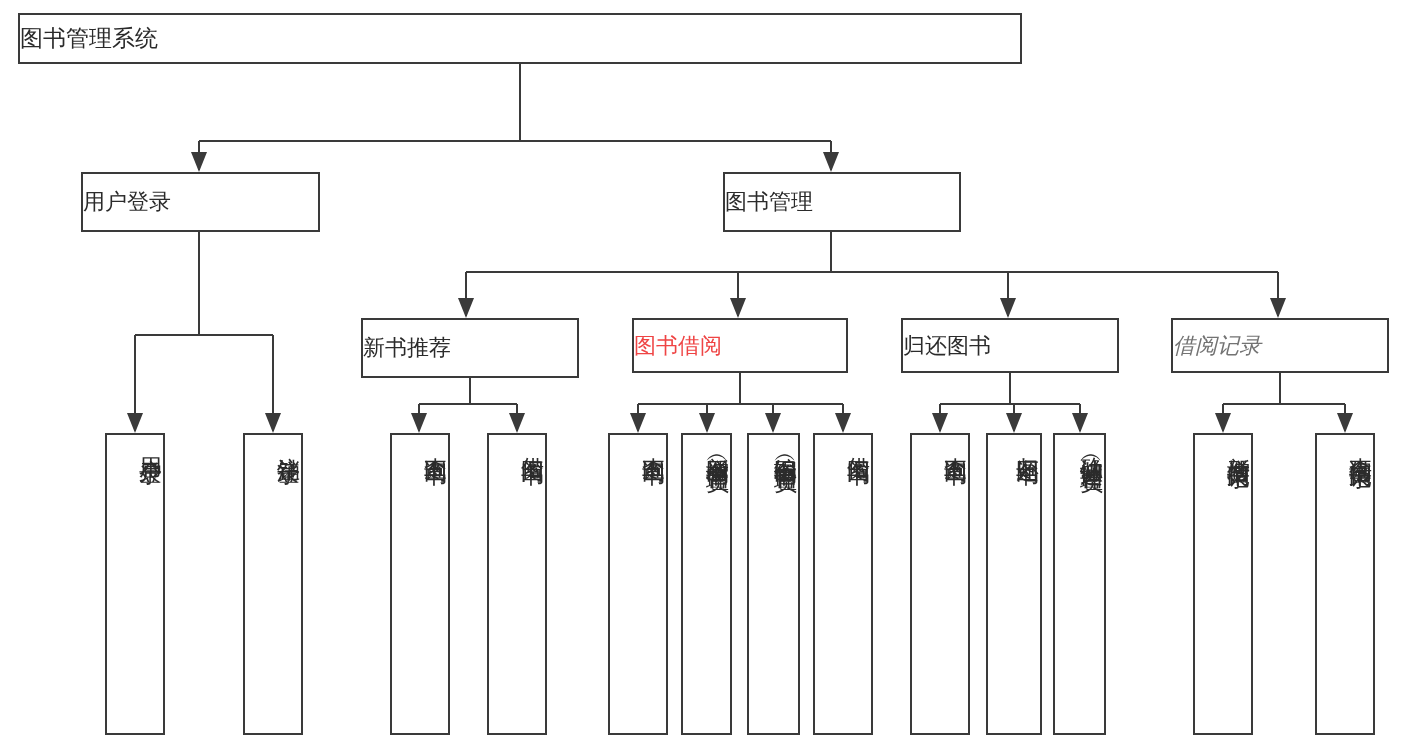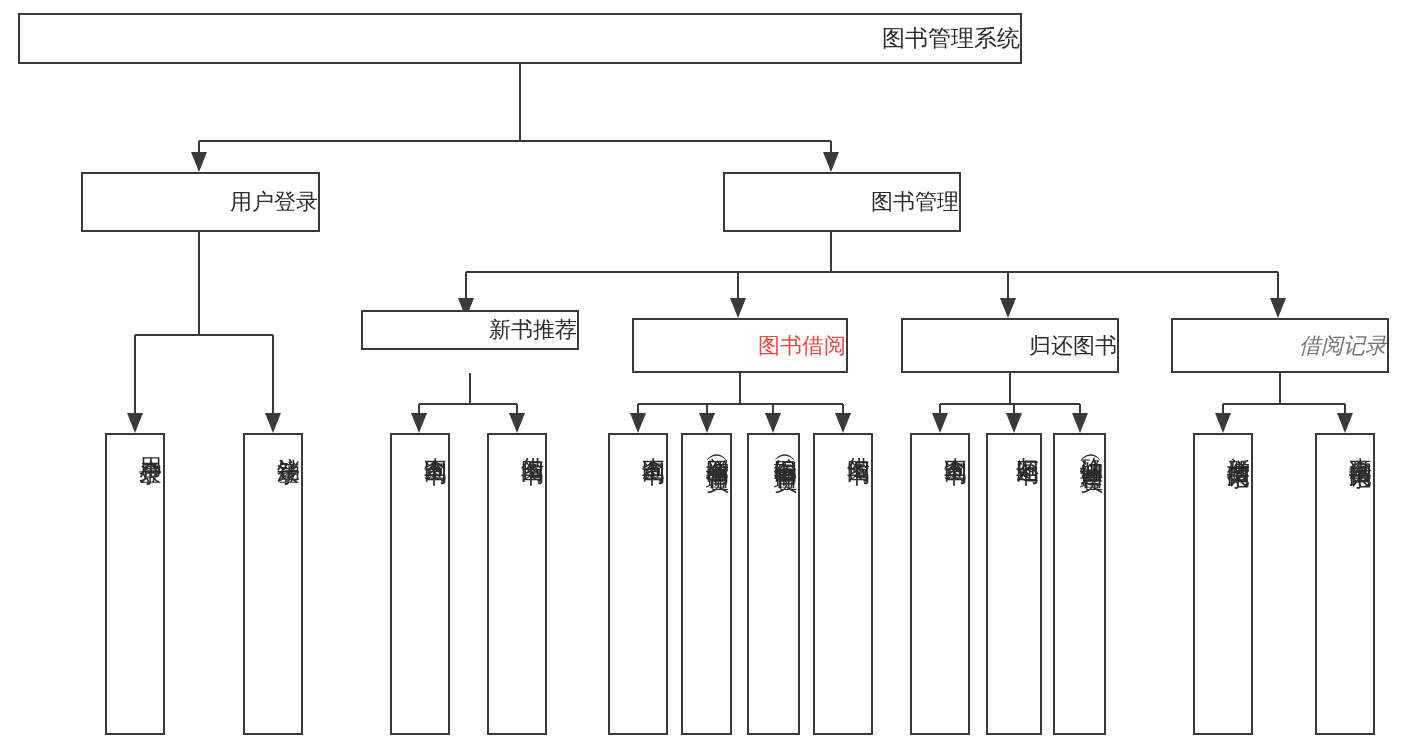--- a/index.html
+++ b/index.html
@@ -25,21 +25,21 @@
     height: 747px;
     pointer-events: none;
   }
   .node {
     position: absolute;
     box-sizing: border-box;
     background: #ffffff;
     border: 2px solid #3a3a3a;
     display: flex;
     align-items: center;
-    justify-content: flex-end;
+    justify-content: flex-start;
     overflow: hidden;
   }
   .node-label {
     color: #2b2b2b;
     line-height: 1.18;
     white-space: nowrap;
     text-align: center;
   }
   .node.horizontal .node-label {
     font-size: 22px;
@@ -131,21 +131,21 @@
   <div id="nodes-layer">
       <div class="node horizontal root" style="left: 18px; top: 13px; width: 1004px; height: 51px; border-color: rgb(58, 58, 58); background: rgb(255, 255, 255);">
         <span class="node-label" style="color: rgb(43, 43, 43);">图书管理系统</span>
       </div>
       <div class="node horizontal" style="left: 81px; top: 172px; width: 239px; height: 60px; border-color: rgb(58, 58, 58); background: rgb(255, 255, 255);">
         <span class="node-label" style="color: rgb(43, 43, 43);">用户登录</span>
       </div>
       <div class="node horizontal" style="left: 712px; top: 172px; width: 238px; height: 60px; border-color: rgb(58, 58, 58); background: rgb(255, 255, 255); margin-left: 11px;">
         <span class="node-label" style="color: rgb(43, 43, 43);">图书管理</span>
       </div>
-      <div class="node horizontal" style="left: 361px; top: 310px; width: 218px; height: 40px; border-color: rgb(58, 58, 58); background: rgb(255, 255, 255);">
+      <div class="node horizontal" style="left: 361px; top: 318px; width: 218px; height: 60px; border-color: rgb(58, 58, 58); background: rgb(255, 255, 255);">
         <span class="node-label" style="color: rgb(43, 43, 43);">新书推荐</span>
       </div>
       <div class="node horizontal" style="left: 632px; top: 318px; width: 216px; height: 55px; border-color: rgb(58, 58, 58); background: rgb(255, 255, 255);">
         <span class="node-label" style="color: #ef4444;">图书借阅</span>
       </div>
       <div class="node horizontal" style="left: 901px; top: 318px; width: 218px; height: 55px; border-color: rgb(58, 58, 58); background: rgb(255, 255, 255);">
         <span class="node-label" style="color: rgb(43, 43, 43);">归还图书</span>
       </div>
       <div class="node horizontal" style="left: 1171px; top: 318px; width: 218px; height: 55px; border-color: rgb(58, 58, 58); background: rgb(255, 255, 255);">
         <span class="node-label" style="color: #737373; font-style: italic;">借阅记录</span>

